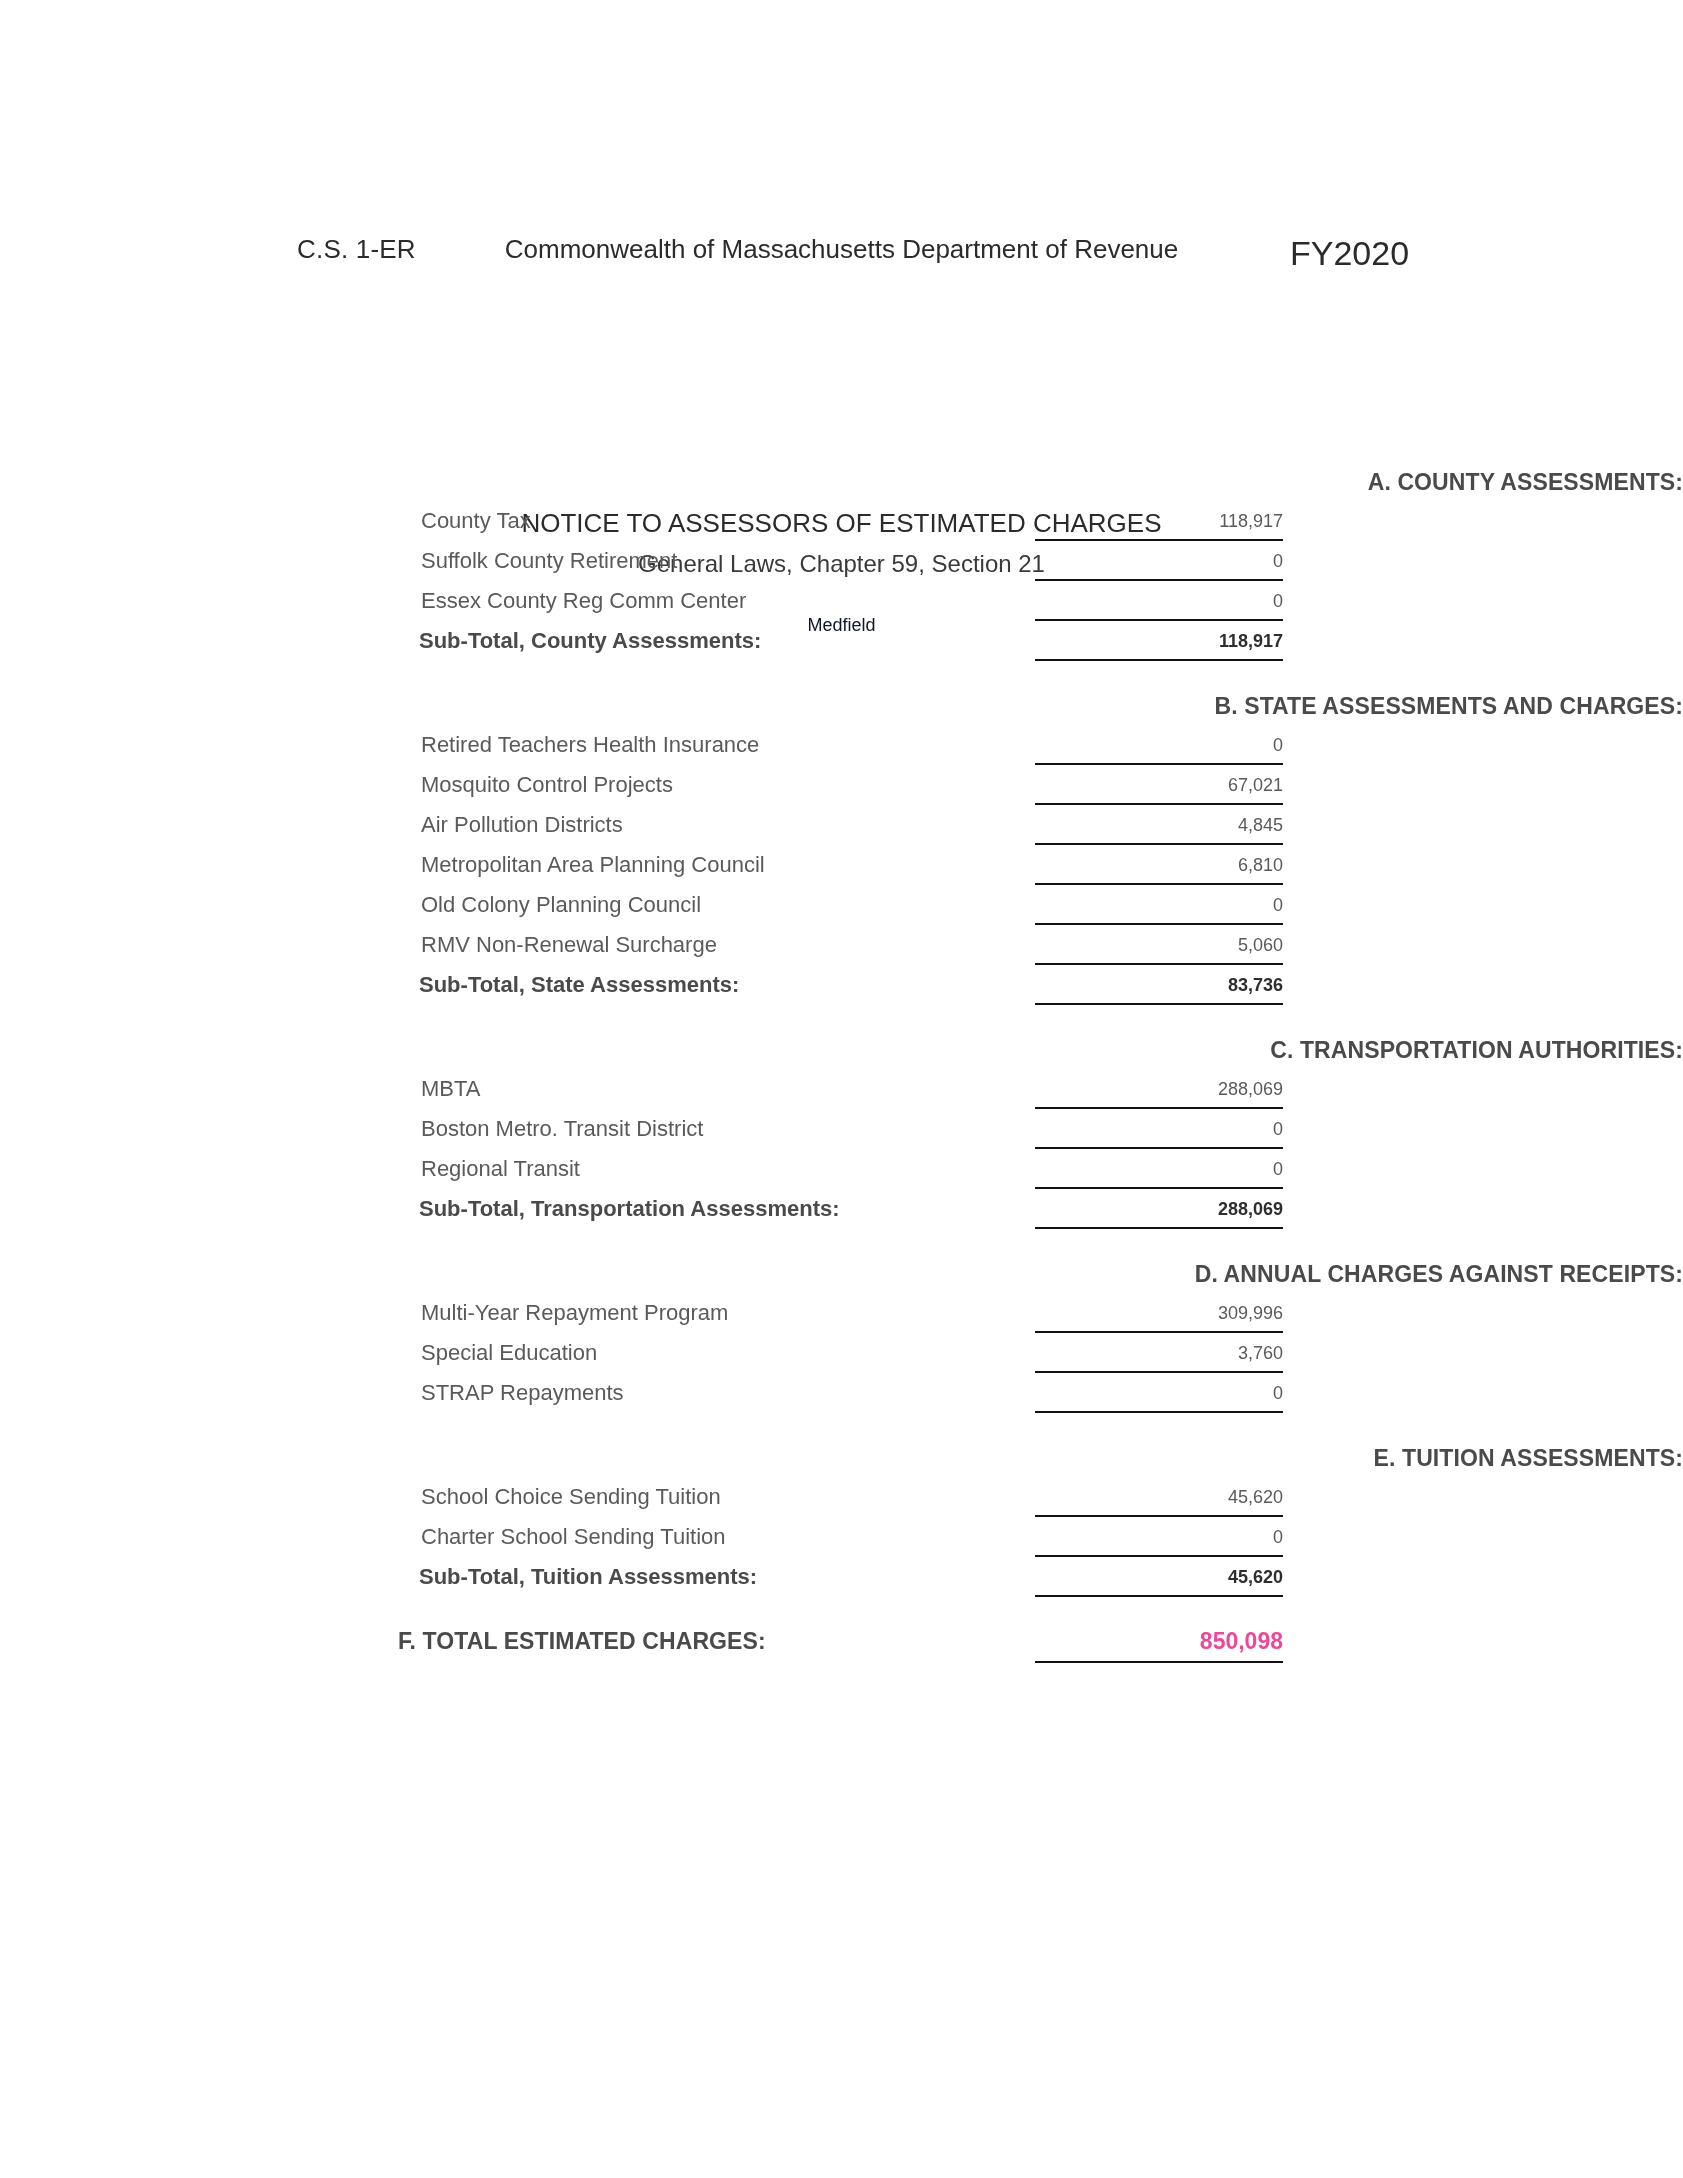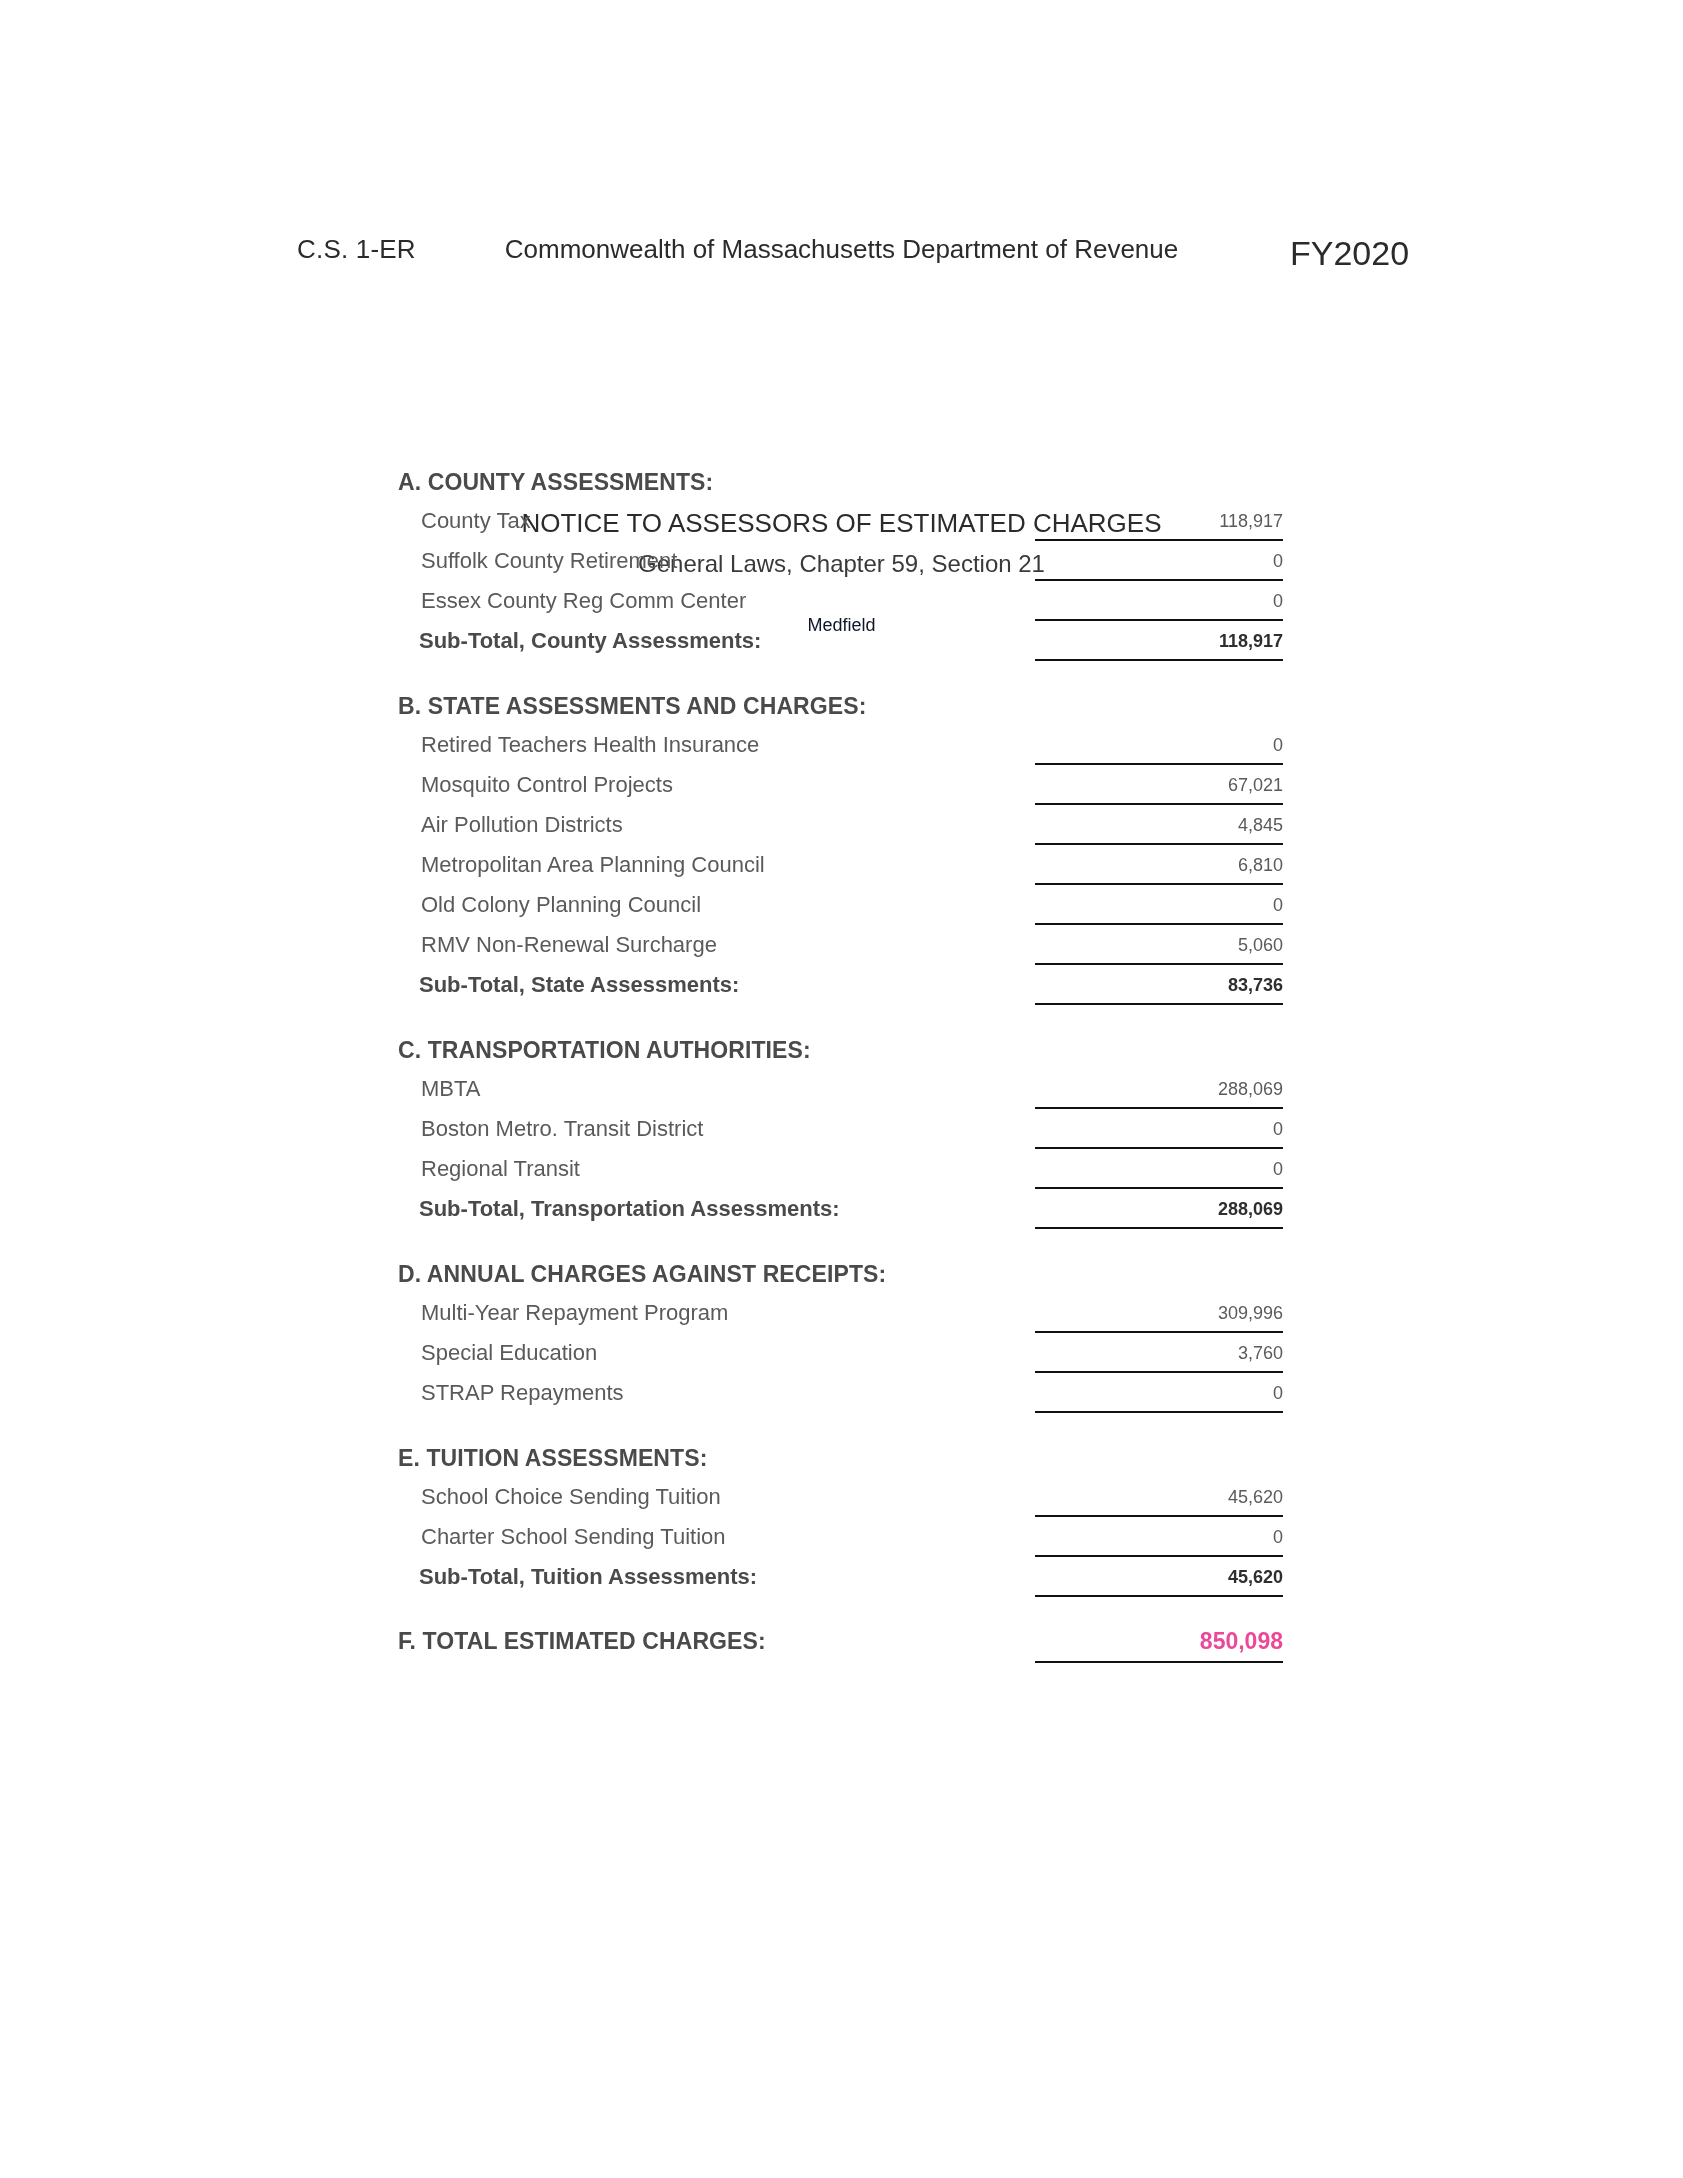--- a/index.html
+++ b/index.html
@@ -110,20 +110,21 @@
 
   .section-header {
     font-size: 23px;
     font-weight: bold;
     color: #4a4a4a;
     letter-spacing: 0.1px;
     padding-left: 398px;
     height: 40px;
     line-height: 34px;
     white-space: nowrap;
+    text-align: right;
   }
 
   .row {
     position: relative;
     height: 40px;
   }
   .row-label {
     position: absolute;
     left: 421px;
     top: 0;

